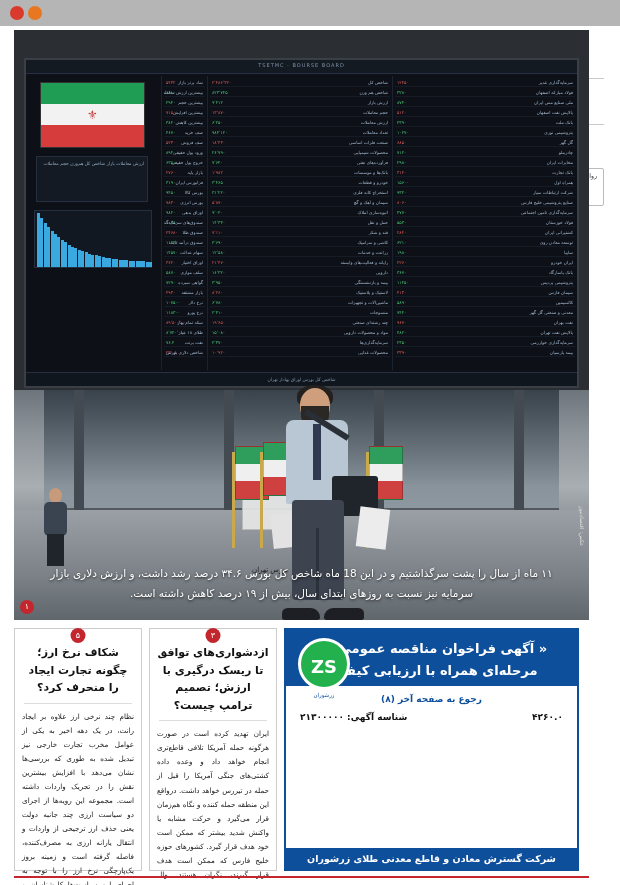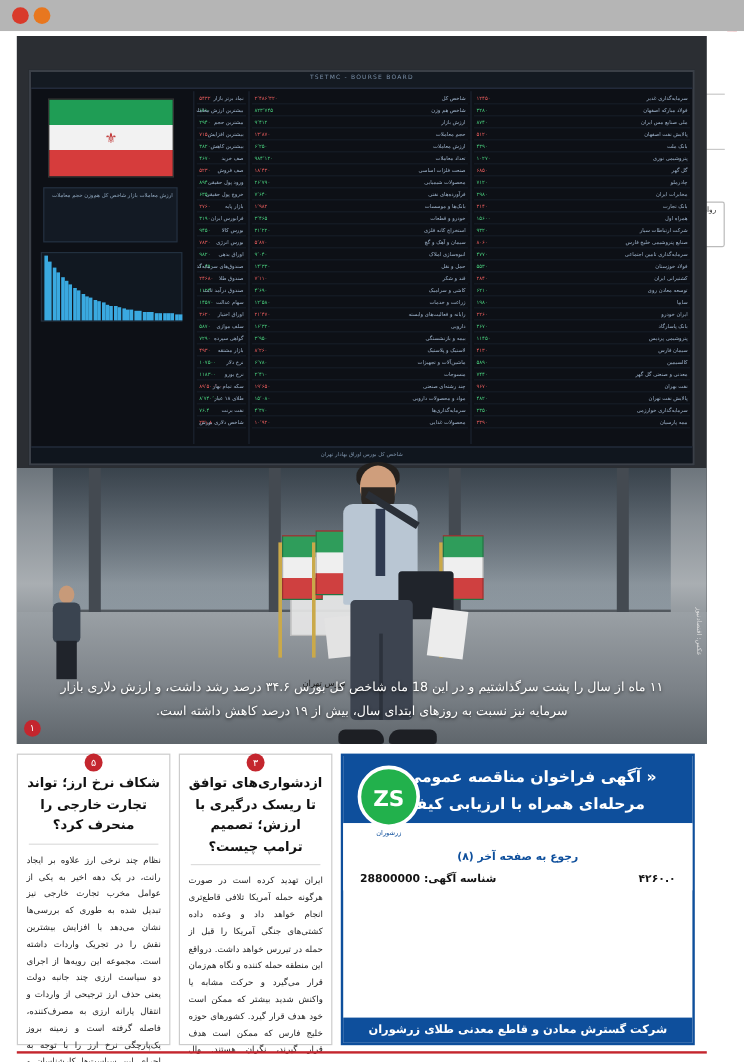--- a/index.html
+++ b/index.html
@@ -354,21 +354,21 @@
   }
   .ad-logo-cap {
     position: absolute; top: 62px; left: 8px;
     width: 60px; text-align: center;
     font-size: 5.5px; color: #0e4f9c; line-height: 1.4; direction: rtl;
   }
   .ad-body {
     background: #fff; padding: 6px 10px 4px 10px; text-align: center;
   }
   .ad-note {
-    font-size: 9px; color: #0e4f9c; font-weight: bold; margin-top: 18px;
+    font-size: 9px; color: #0e4f9c; font-weight: bold; margin-top: 2px;
   }
   .ad-codes {
     display: flex; justify-content: space-between;
     font-size: 9px; color: #111; font-weight: bold;
     margin-top: 8px; padding: 0 4px;
   }
   .ad-foot {
     background: #0e4f9c; color: #fff;
     font-size: 9.5px; font-weight: bold;
     text-align: center; padding: 5px 4px;
@@ -608,41 +608,41 @@
 
     <div class="ph-deck">۱۱ ماه از سال را پشت سرگذاشتیم و در این 18 ماه شاخص کل بورس ۳۴.۶ درصد رشد داشت، و ارزش دلاری بازار سرمایه نیز نسبت به روزهای ابتدای سال، بیش از ۱۹ درصد کاهش داشته است.</div>
     <div class="photo-credit">عکس: اقتصادنیوز</div>
     <div class="photo-pagebadge">۱</div>
   </div>
 
   <div class="bottom">
 
     <div class="col col-narrow">
       <div class="col-badge">۵</div>
-      <div class="col-title">شکاف نرخ ارز؛ تواند تجارت خارجی را منحرف کرد؟</div>
+      <div class="col-title">شکاف نرخ ارز؛ چگونه تجارت ایجاد را منحرف کرد؟</div>
       <div class="col-rule"></div>
       <div class="col-body">نظام چند نرخی ارز علاوه بر ایجاد رانت، در یک دهه اخیر به یکی از عوامل مخرب تجارت خارجی نیز تبدیل شده به طوری که بررسی‌ها نشان می‌دهد با افزایش بیشترین نقش را در تجریک واردات داشته است. مجموعه این رویه‌ها از اجرای دو سیاست ارزی چند جانبه دولت یعنی حذف ارز ترجیحی از واردات و انتقال یارانه ارزی به مصرف‌کننده، فاصله گرفته است و زمینه بروز یک‌پارچگی نرخ ارز را با توجه به اجرای این سیاست‌ها کارشناسان و فعالان اقتصادی نظام بدل را باید زیر سوال برد و آسیب‌های اقتصاد ایران را مهار کنند.</div>
     </div>
 
     <div class="col col-narrow">
       <div class="col-badge">۳</div>
       <div class="col-title">ازدشواری‌های توافق تا ریسک درگیری با ارزش؛ تصمیم ترامپ چیست؟</div>
       <div class="col-rule"></div>
       <div class="col-body">ایران تهدید کرده است در صورت هرگونه حمله آمریکا تلافی قاطع‌تری انجام خواهد داد و وعده داده کشتی‌های جنگی آمریکا را قبل از حمله در تیررس خواهد داشت. درواقع این منطقه حمله کننده و نگاه هم‌زمان قرار می‌گیرد و حرکت مشابه یا واکنش شدید بیشتر که ممکن است خود هدف قرار گیرد. کشورهای حوزه خلیج فارس که ممکن است هدف قرار گیرند، نگران هستند. وال استریت ژورنال نوشت: ترامپ در نقطه عطفی قرار دارد که می‌تواند سرنوشت را تغییر کند او می‌تواند توافقی راضیه‌ای کننده که برنامه هسته‌ای ایران را مهار کند.</div>
     </div>
 
     <div class="col col-ad">
       <div class="ad-head">« آگهی فراخوان مناقصه عمومی یک مرحله‌ای همراه با ارزیابی کیفی»</div>
       <div class="ad-logo">ZS</div>
       <div class="ad-logo-cap">زرشوران</div>
       <div class="ad-body">
         <div class="ad-note">رجوع به صفحه آخر (۸)</div>
         <div class="ad-codes">
           <span>۴۲۶۰.۰</span>
-          <span>شناسه آگهی: 28800000</span>
+          <span>شناسه آگهی: ۲۱۳۰۰۰۰۰</span>
         </div>
       </div>
       <div class="ad-foot">شرکت گسترش معادن و قاطع معدنی طلای زرشوران</div>
     </div>
   </div>
 
   <div class="footer-rule"></div>
 </div>
 
 </body></html>

